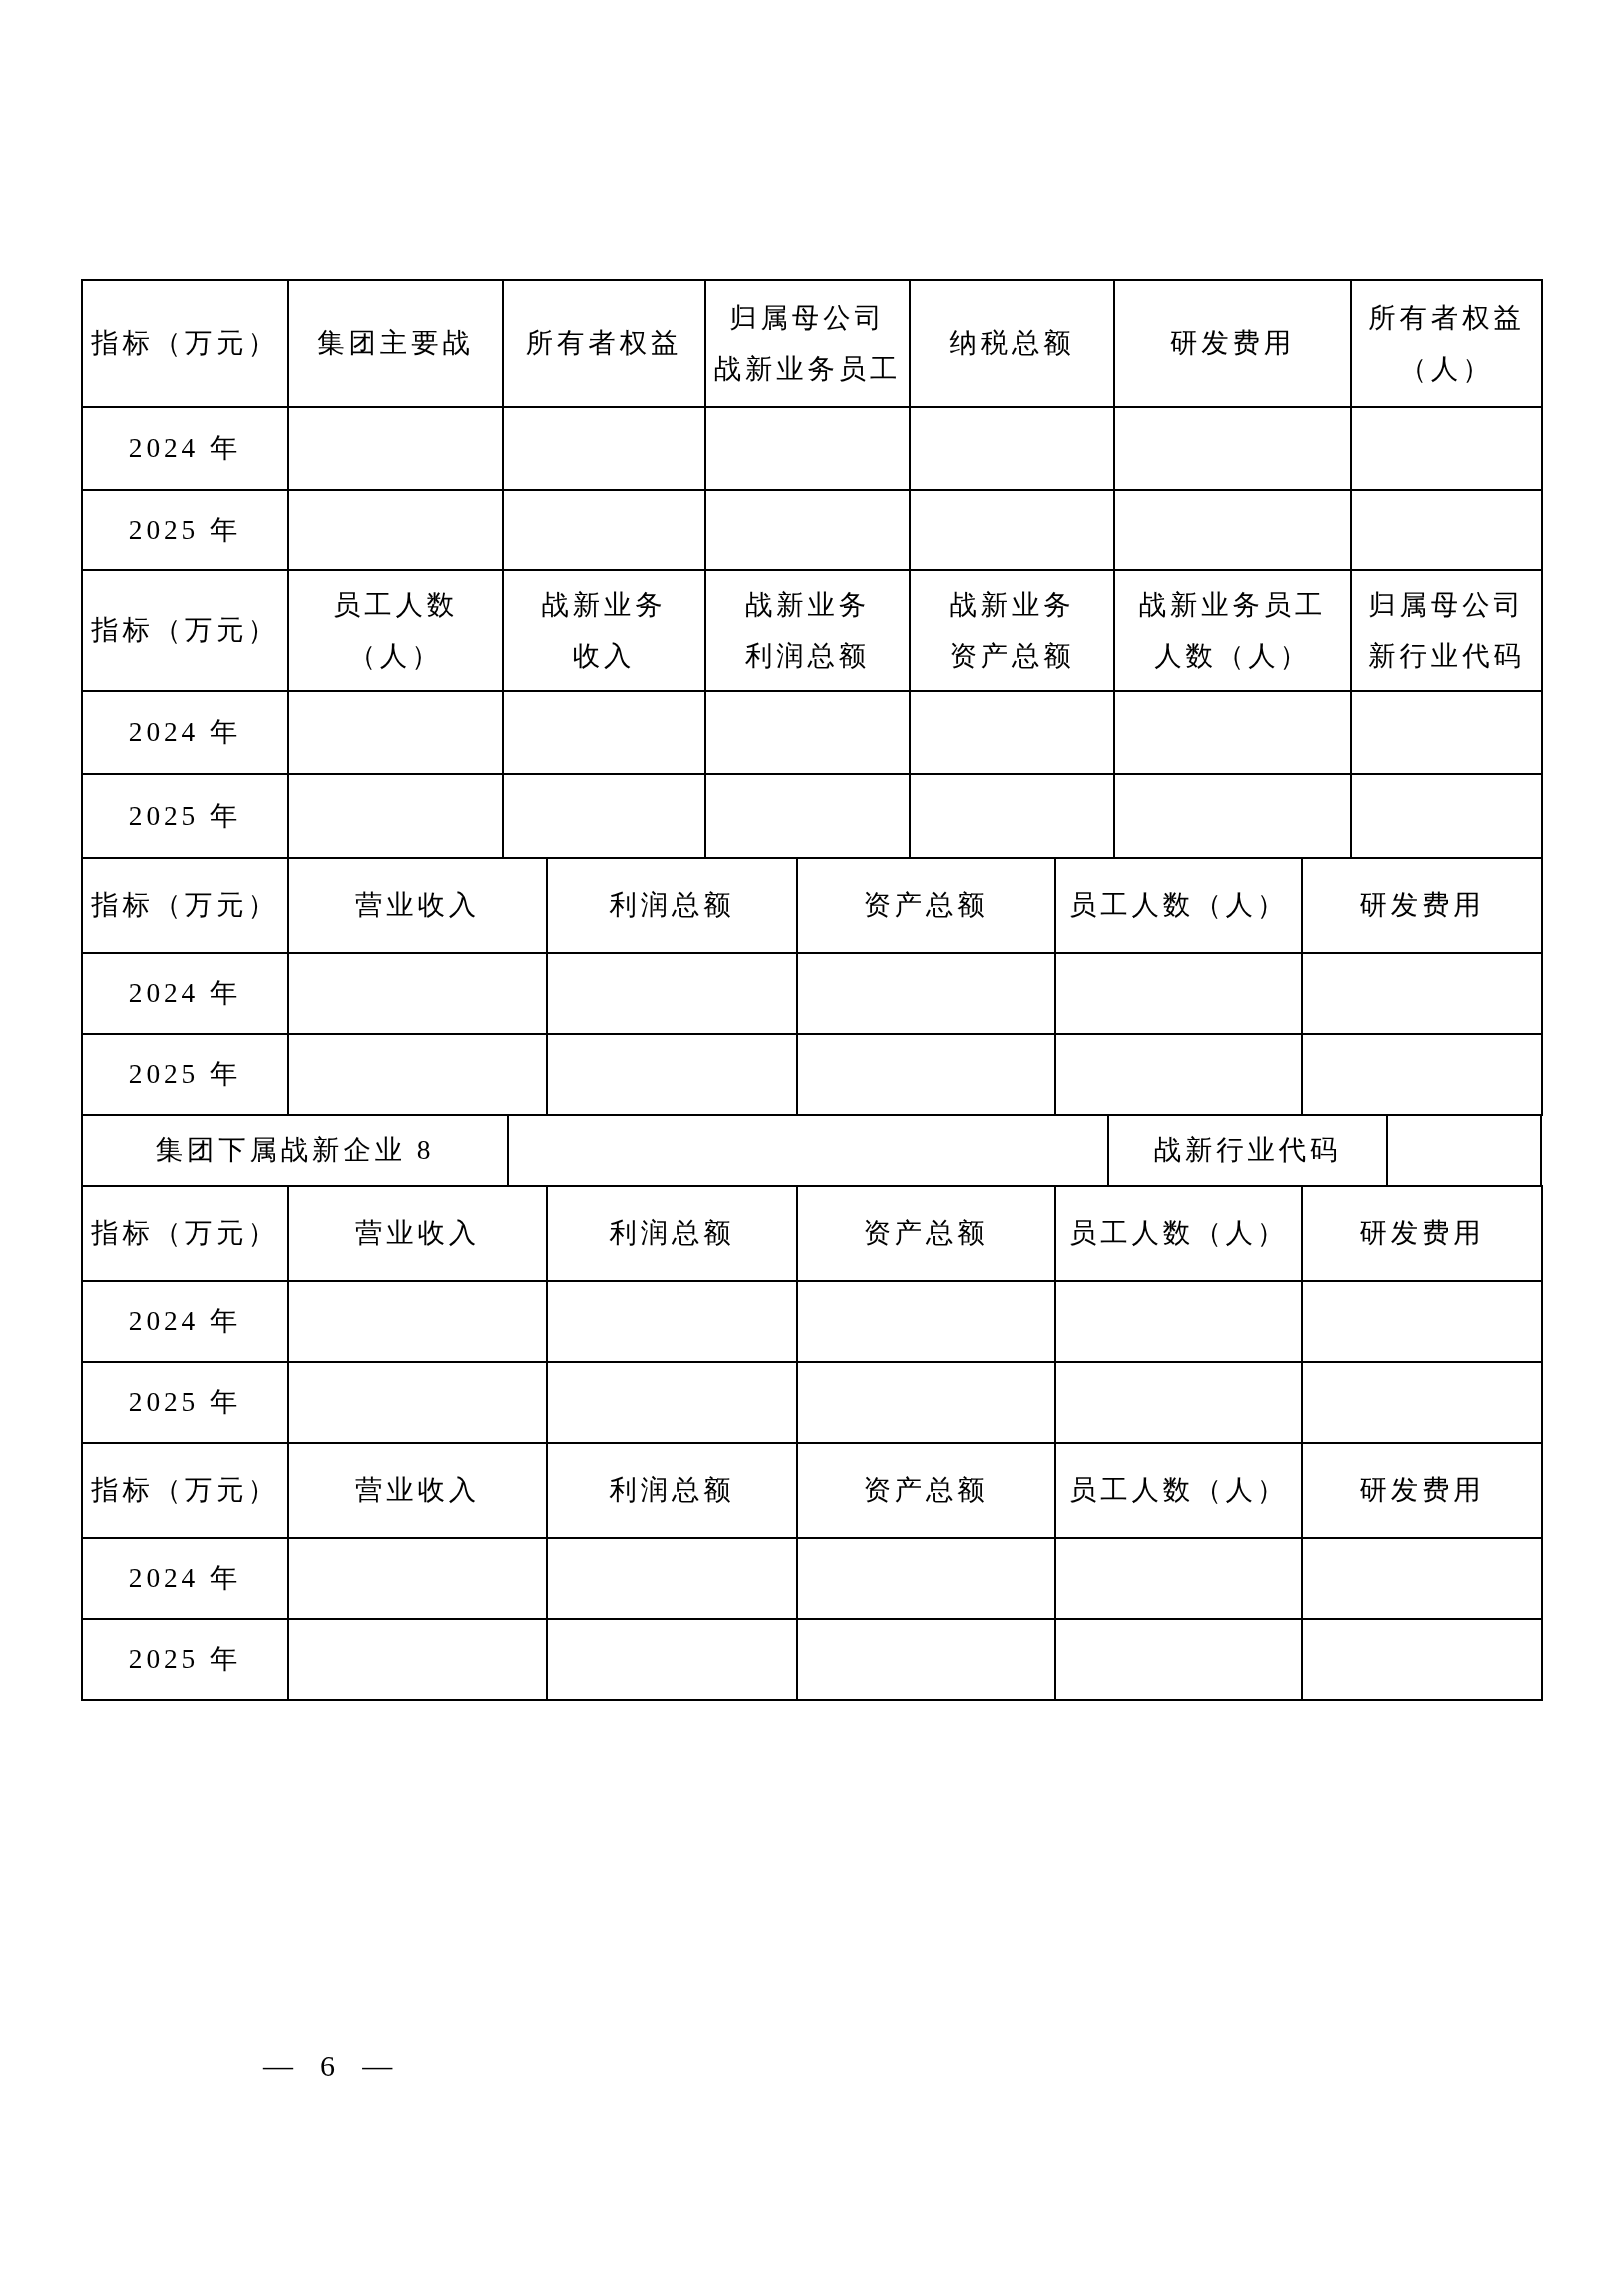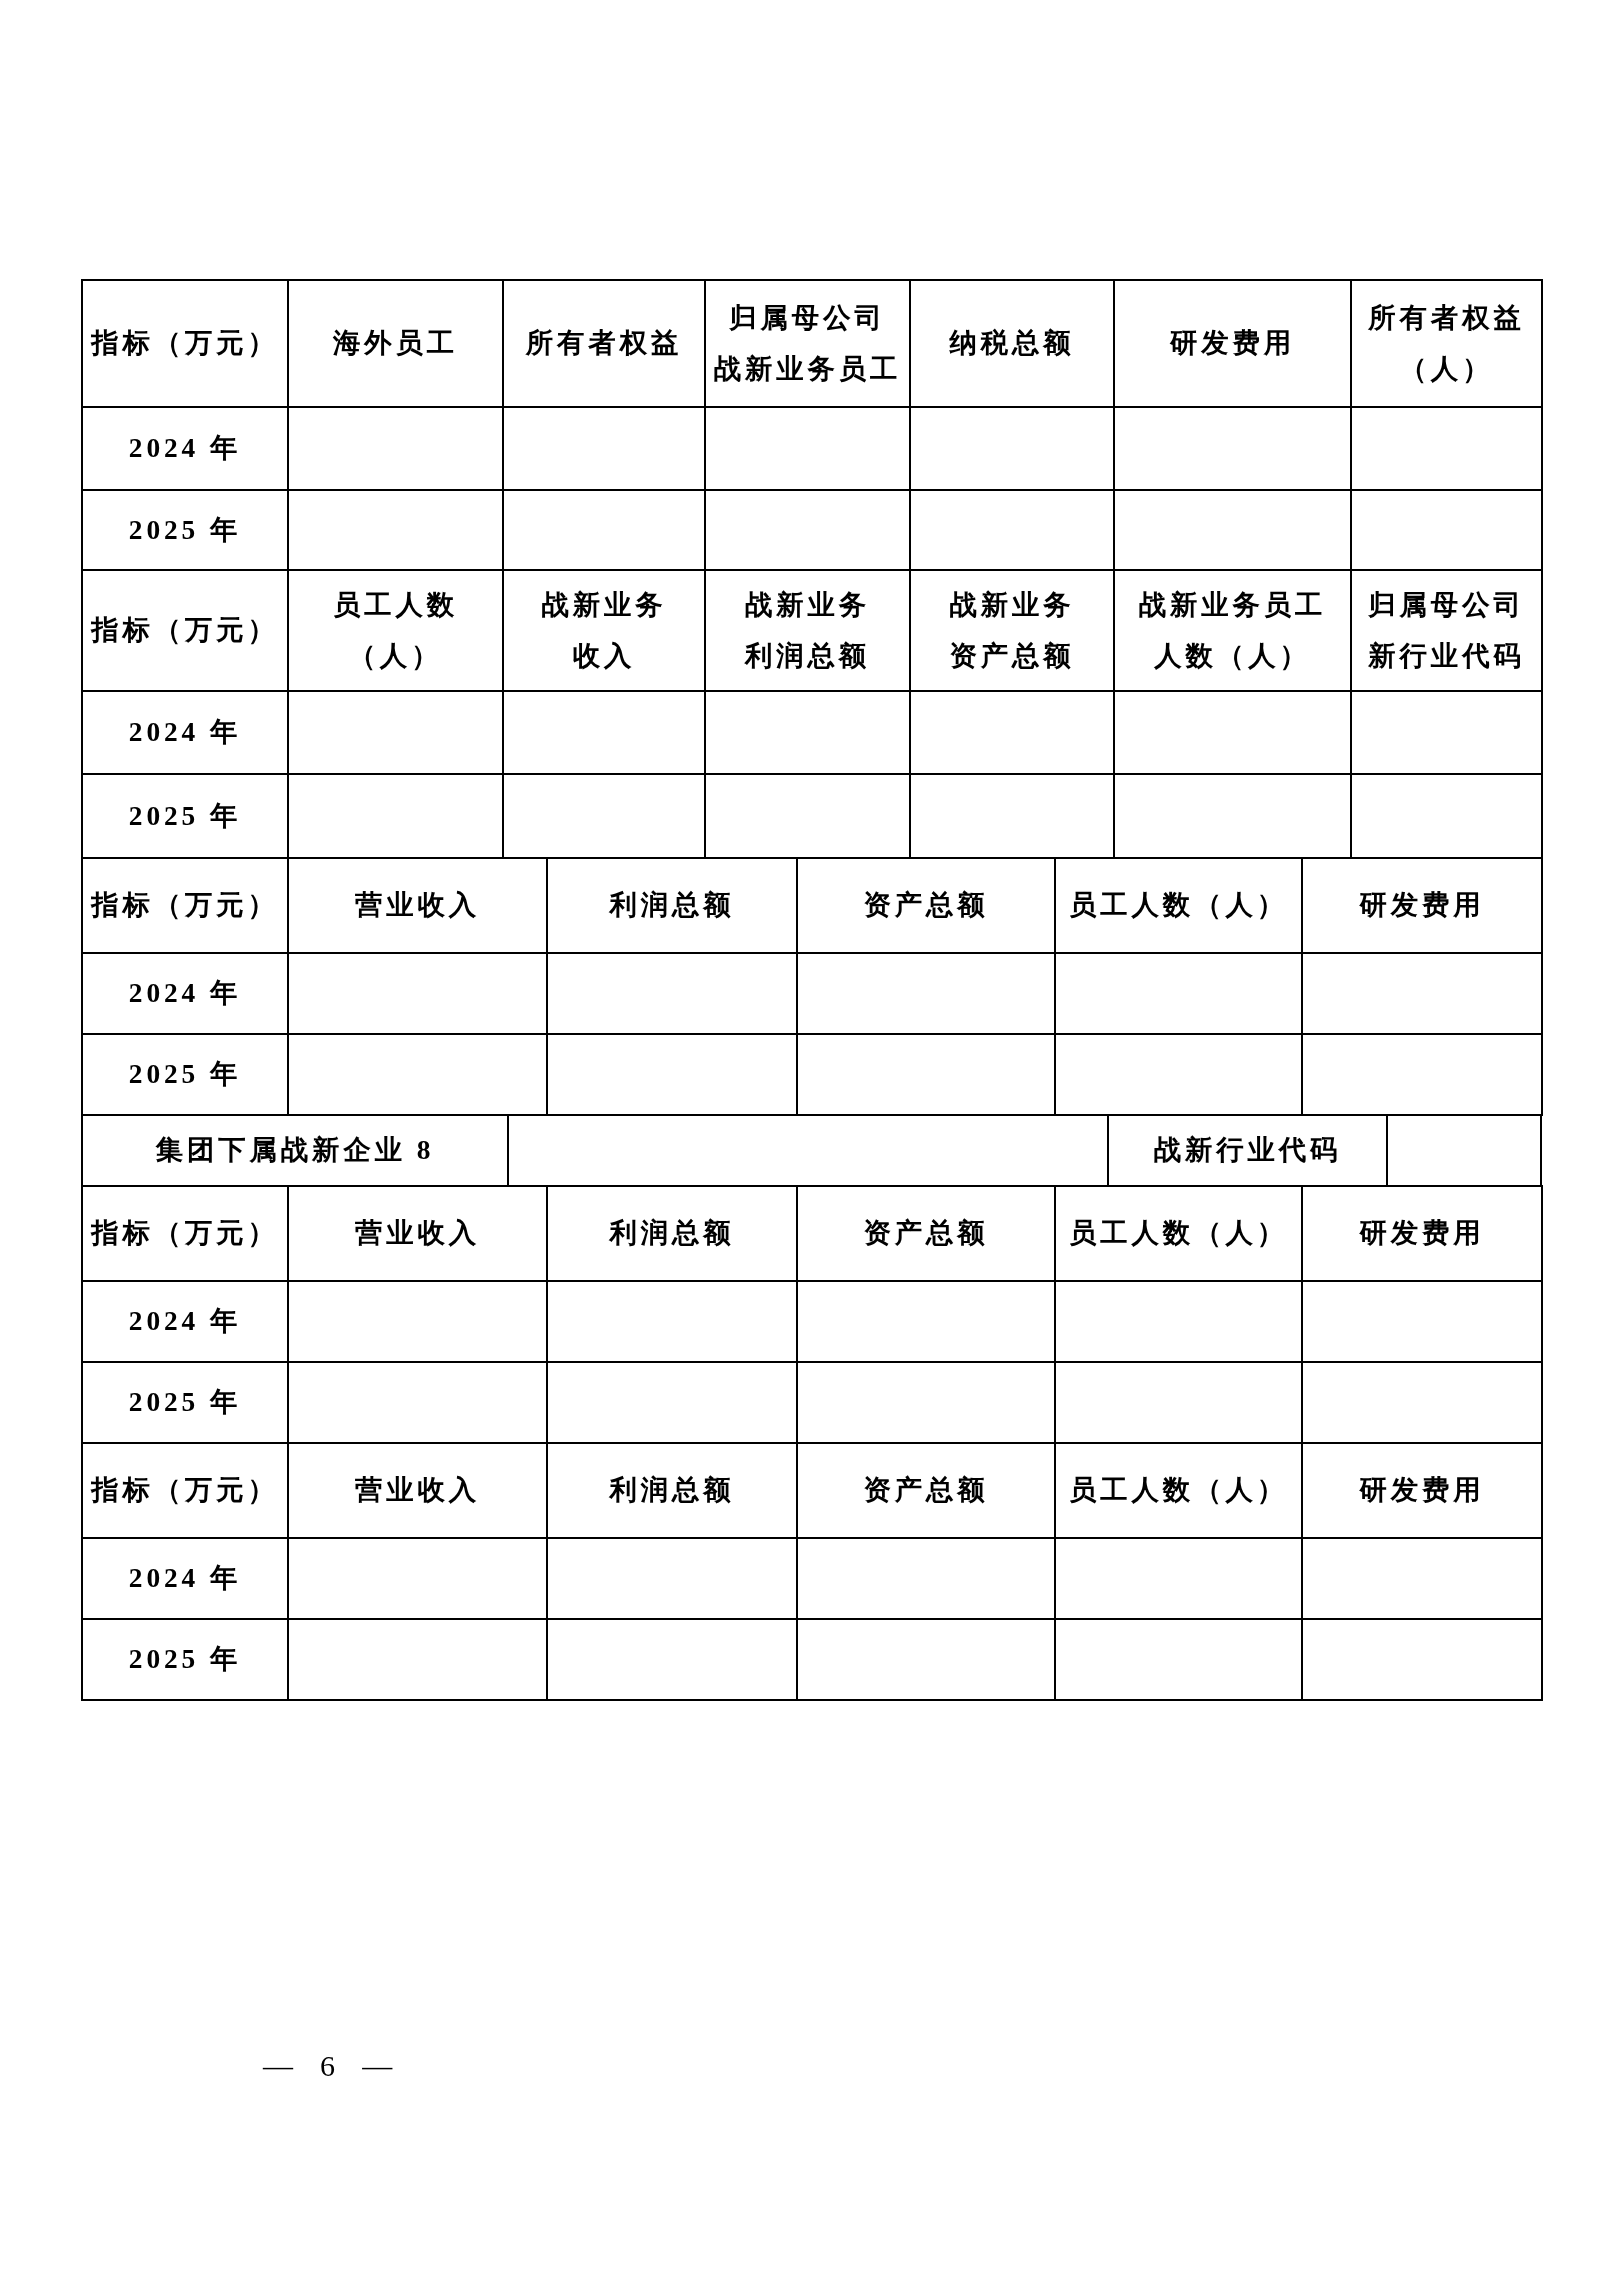--- a/index.html
+++ b/index.html
@@ -4,21 +4,21 @@
 <style>
   html,body{margin:0;padding:0;background:#888;}
   .page{
     position:relative;
     width:1621px;height:2293px;
     background:#ffffff;
     font-family:"Liberation Serif","DejaVu Serif",serif;
     color:#000;
     overflow:hidden;
   }
-  .form{position:absolute;left:81px;top:279px;width:1205px;font-weight:bold;}
+  .form{position:absolute;left:81px;top:279px;width:1205px;}
   table.t{
     border-collapse:collapse;
     table-layout:fixed;
     width:1459px;
     margin-top:-2px;
   }
   table.t.first{margin-top:0;}
   table.t td{
     border:2px solid #000;
     text-align:center;
@@ -62,21 +62,21 @@
           <col style="width:215px">
           <col style="width:202px">
         <col style="width:205px">
           <col style="width:204px">
           <col style="width:237px">
         <col style="width:191px">
       </colgroup>
       <tbody>
           <tr class="r130">
         <td>指标（万元）</td>
-        <td>海外员工</td>
+        <td>集团主要战</td>
         <td>所有者权益</td>
         <td>归属母公司
 战新业务员工</td>
         <td>纳税总额</td>
         <td>研发费用</td>
         <td>所有者权益
 （人）</td>
       </tr>
       <tr class="r85">
         <td class="yr">2024 年</td>

